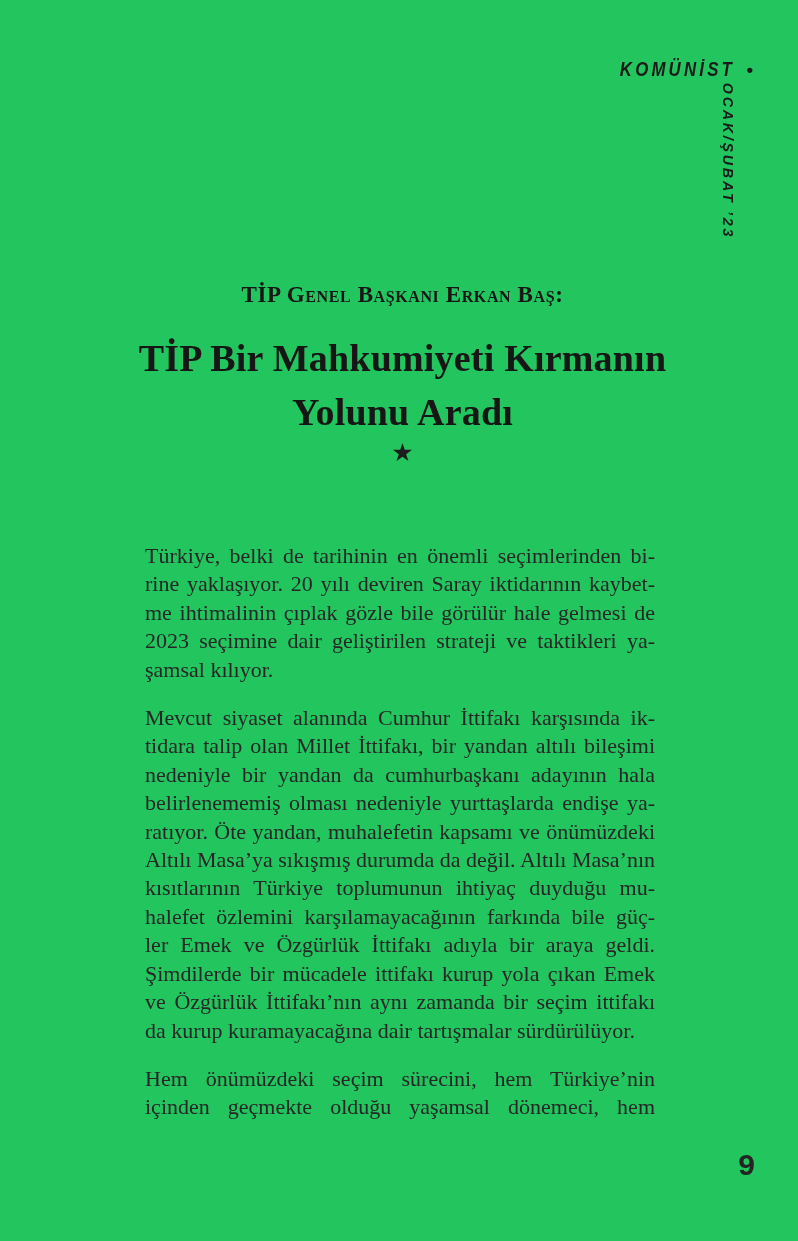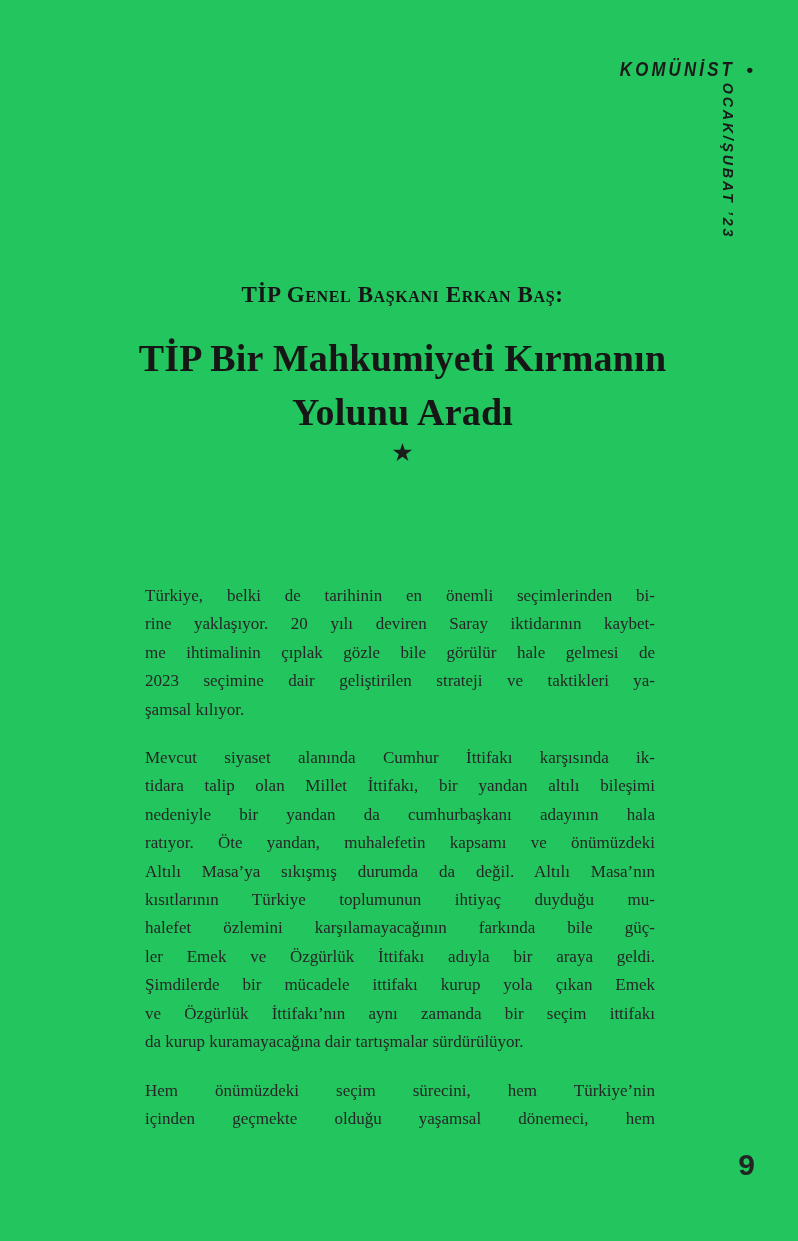--- a/index.html
+++ b/index.html
@@ -94,24 +94,23 @@
     line-height: 30px;
     color: #1c1c1c;
   }
 
   
   .article-body {
     position: absolute;
     top: 542px;
     left: 145px;
     width: 510px;
-    font-size: 17px;
+    font-size: 22px;
     line-height: 28.4px;
     color: #262626;
-    margin-top: 40px;
   }
   .paragraph { margin: 0; }
   .paragraph + .paragraph { margin-top: 20px; }
   .line {
     text-align: justify;
     text-align-last: justify;
   }
   .line.last {
     text-align-last: left;
   }
@@ -154,20 +153,21 @@
         <div class="line">Türkiye, belki de tarihinin en önemli seçimlerinden bi-</div>
         <div class="line">rine yaklaşıyor. 20 yılı deviren Saray iktidarının kaybet-</div>
         <div class="line">me ihtimalinin çıplak gözle bile görülür hale gelmesi de</div>
         <div class="line">2023 seçimine dair geliştirilen strateji ve taktikleri ya-</div>
         <div class="line last">şamsal kılıyor.</div>
       </div>
     <div class="paragraph">
         <div class="line">Mevcut siyaset alanında Cumhur İttifakı karşısında ik-</div>
         <div class="line">tidara talip olan Millet İttifakı, bir yandan altılı bileşimi</div>
         <div class="line">nedeniyle bir yandan da cumhurbaşkanı adayının hala</div>
+        <div class="line">belirlenememiş olması nedeniyle yurttaşlarda endişe ya-</div>
         <div class="line">ratıyor. Öte yandan, muhalefetin kapsamı ve önümüzdeki</div>
         <div class="line">Altılı Masa’ya sıkışmış durumda da değil. Altılı Masa’nın</div>
         <div class="line">kısıtlarının Türkiye toplumunun ihtiyaç duyduğu mu-</div>
         <div class="line">halefet özlemini karşılamayacağının farkında bile güç-</div>
         <div class="line">ler Emek ve Özgürlük İttifakı adıyla bir araya geldi.</div>
         <div class="line">Şimdilerde bir mücadele ittifakı kurup yola çıkan Emek</div>
         <div class="line">ve Özgürlük İttifakı’nın aynı zamanda bir seçim ittifakı</div>
         <div class="line last">da kurup kuramayacağına dair tartışmalar sürdürülüyor.</div>
       </div>
     <div class="paragraph">

